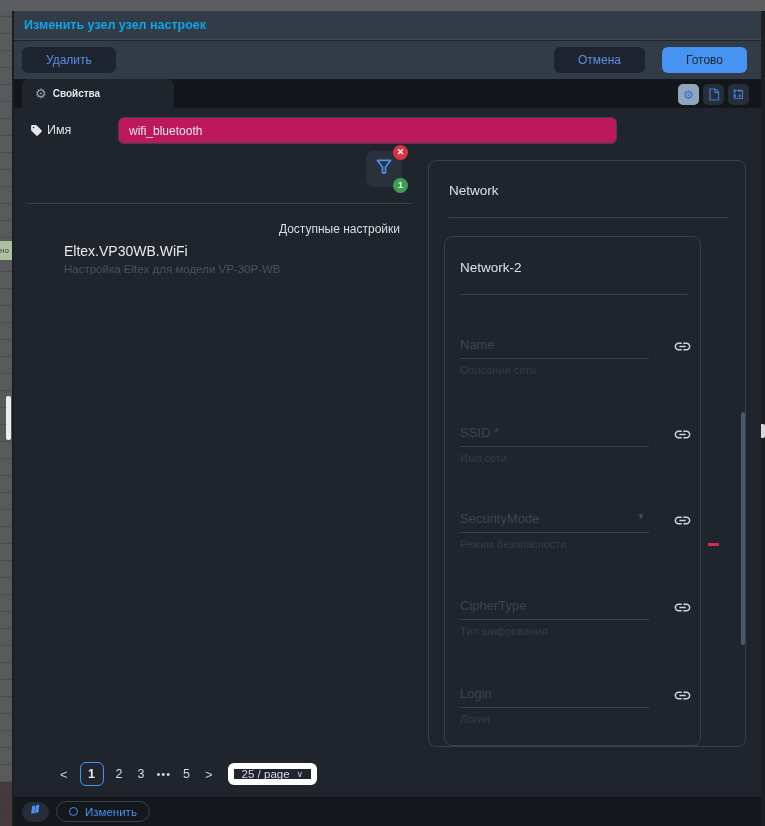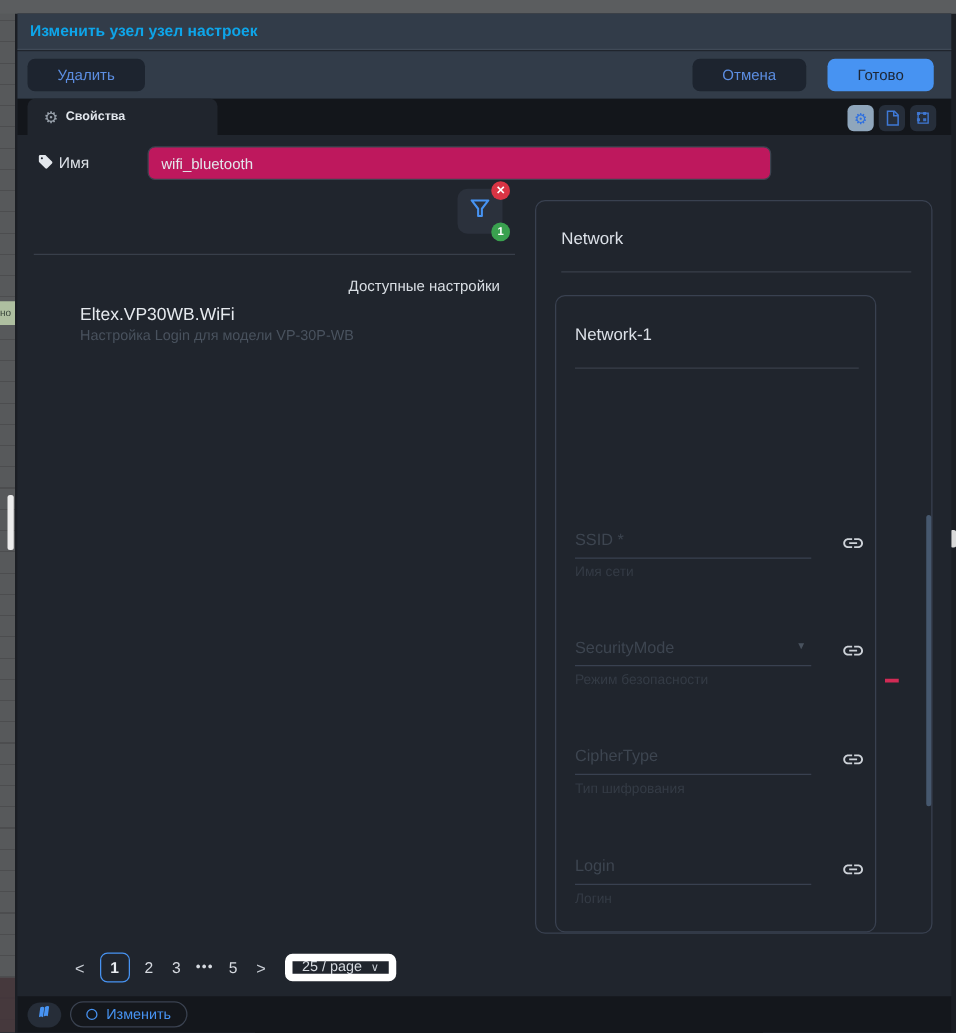--- a/index.html
+++ b/index.html
@@ -173,31 +173,42 @@
       </span>
       <span class="badge badge-red">✕</span>
       <span class="badge badge-green">1</span>
     </div>
 
     <div class="abs list-divider"></div>
     <div class="abs available-header">Доступные настройки</div>
 
     <div class="abs list-item">
       <div class="item-title">Eltex.VP30WB.WiFi</div>
-      <div class="item-subtitle">Настройка Login для модели VP-30P-WB</div>
+      <div class="item-subtitle">Настройка Eltex для модели VP-30P-WB</div>
     </div>
 
     <div class="abs network-card">
       <div class="network-title">Network</div>
       <div class="network-divider"></div>
 
       <div class="inner-card">
-        <div class="inner-title">Network-1</div>
+        <div class="inner-title">Network-2</div>
         <div class="inner-divider"></div>
 
+        <div class="field f0">
+          <div class="field-control">
+            <span class="field-label">Name</span>
+          </div>
+          <div class="field-hint">Описание сети</div>
+          <span class="link-icon">
+            <svg width="19" height="19" viewBox="0 0 24 24">
+                <path fill="currentColor" d="M3.9 12c0-1.71 1.39-3.1 3.1-3.1h4V7H7c-2.76 0-5 2.24-5 5s2.24 5 5 5h4v-1.9H7c-1.71 0-3.1-1.39-3.1-3.1zm4.1 1h8v-2H8v2zm9-6h-4v1.9h4c1.71 0 3.1 1.39 3.1 3.1s-1.39 3.1-3.1 3.1h-4V17h4c2.76 0 5-2.24 5-5s-2.24-5-5-5z"></path>
+              </svg>
+          </span>
+        </div>
 
         <div class="field f1">
           <div class="field-control">
             <span class="field-label">SSID *</span>
           </div>
           <div class="field-hint">Имя сети</div>
           <span class="link-icon">
             <svg width="19" height="19" viewBox="0 0 24 24">
                 <path fill="currentColor" d="M3.9 12c0-1.71 1.39-3.1 3.1-3.1h4V7H7c-2.76 0-5 2.24-5 5s2.24 5 5 5h4v-1.9H7c-1.71 0-3.1-1.39-3.1-3.1zm4.1 1h8v-2H8v2zm9-6h-4v1.9h4c1.71 0 3.1 1.39 3.1 3.1s-1.39 3.1-3.1 3.1h-4V17h4c2.76 0 5-2.24 5-5s-2.24-5-5-5z"></path>
               </svg>

